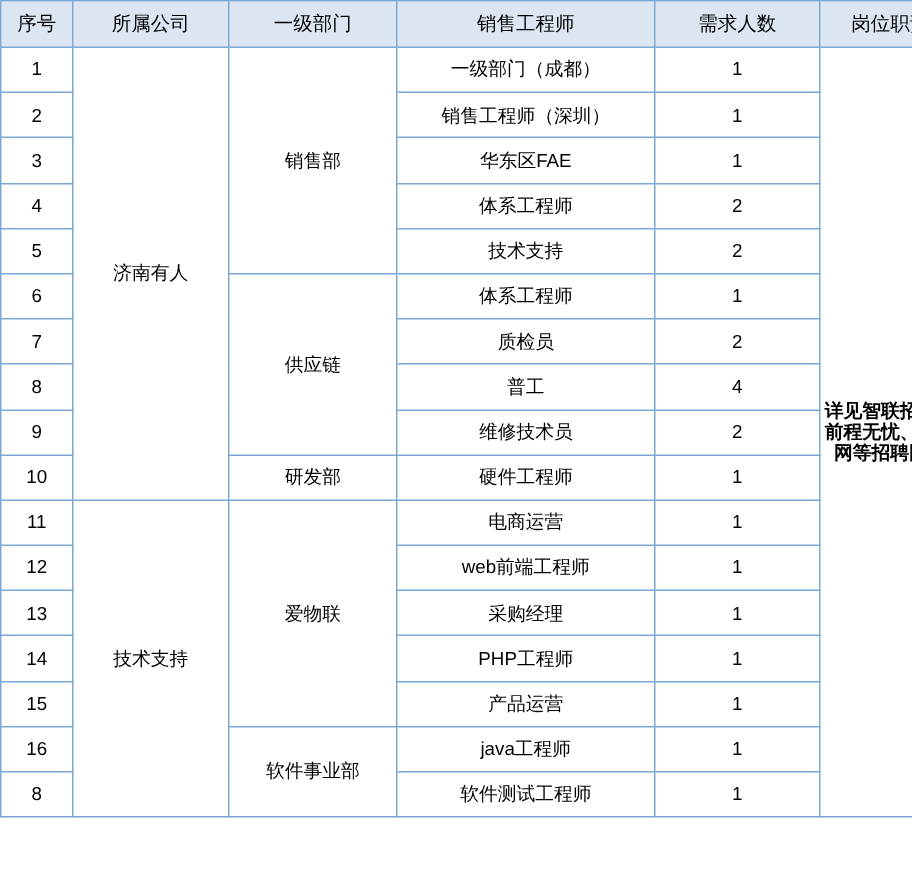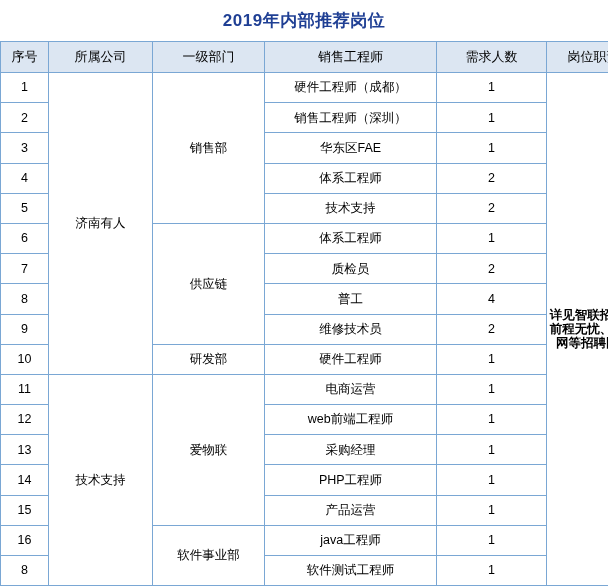--- a/index.html
+++ b/index.html
@@ -69,21 +69,20 @@
   col.c-dept { width: 112px; }
   col.c-job { width: 172px; }
   col.c-count { width: 110px; }
   col.c-duty { width: 94px; }
 </style>
 </head>
 <body>
 
 <div class="page">
 
-  <div class="title">2019年内部推荐岗位</div>
 
   <table class="jobs">
     <colgroup>
       <col class="c-idx">
       <col class="c-company">
       <col class="c-dept">
       <col class="c-job">
       <col class="c-count">
       <col class="c-duty">
     </colgroup>
@@ -95,21 +94,21 @@
         <th>销售工程师</th>
         <th>需求人数</th>
         <th>岗位职责</th>
       </tr>
     </thead>
     <tbody id="table-body">
         <tr>
           <td class="idx">1</td>
           <td class="company" rowspan="10">济南有人</td>
           <td class="dept" rowspan="5">销售部</td>
-          <td class="job">硬件工程师（成都）</td>
+          <td class="job">一级部门（成都）</td>
           <td class="count">1</td>
           <td class="duty" rowspan="17">详见智联招聘、前程无忧、猎聘网等招聘网站</td>
         </tr>
         <tr>
           <td class="idx">2</td>
           <td class="job">销售工程师（深圳）</td>
           <td class="count">1</td>
         </tr>
         <tr>
           <td class="idx">3</td>

